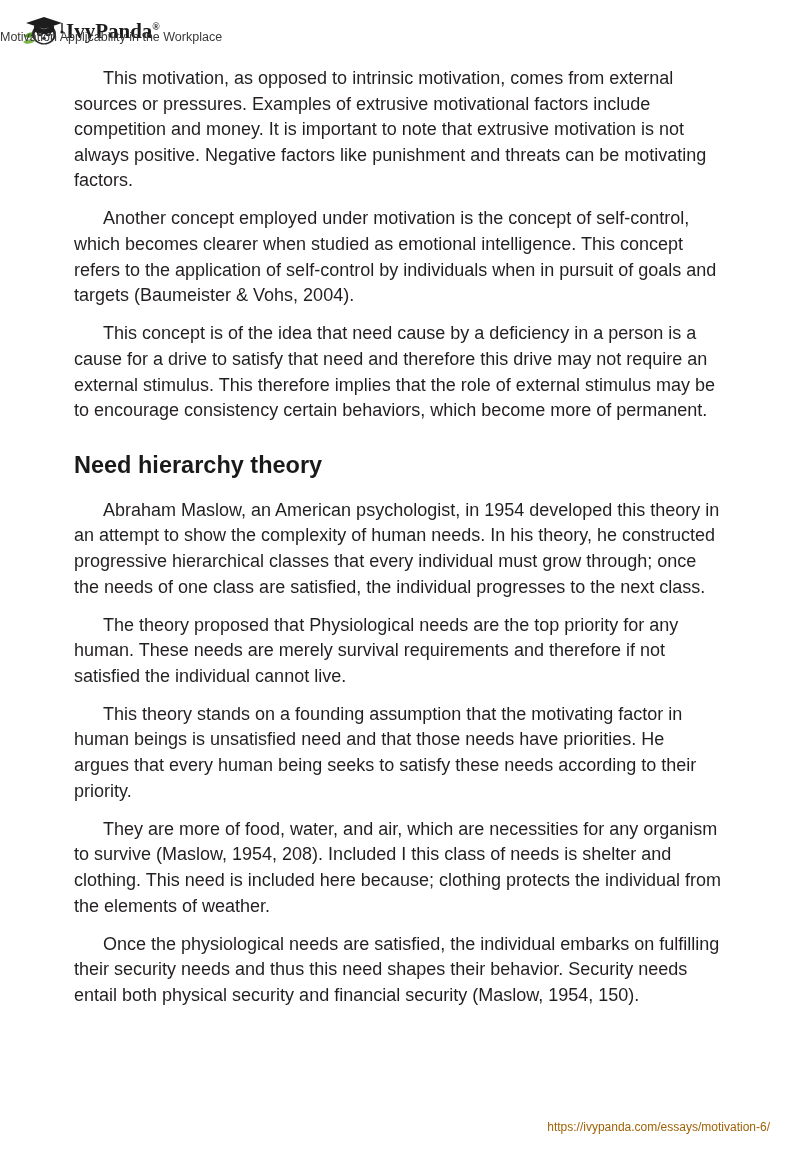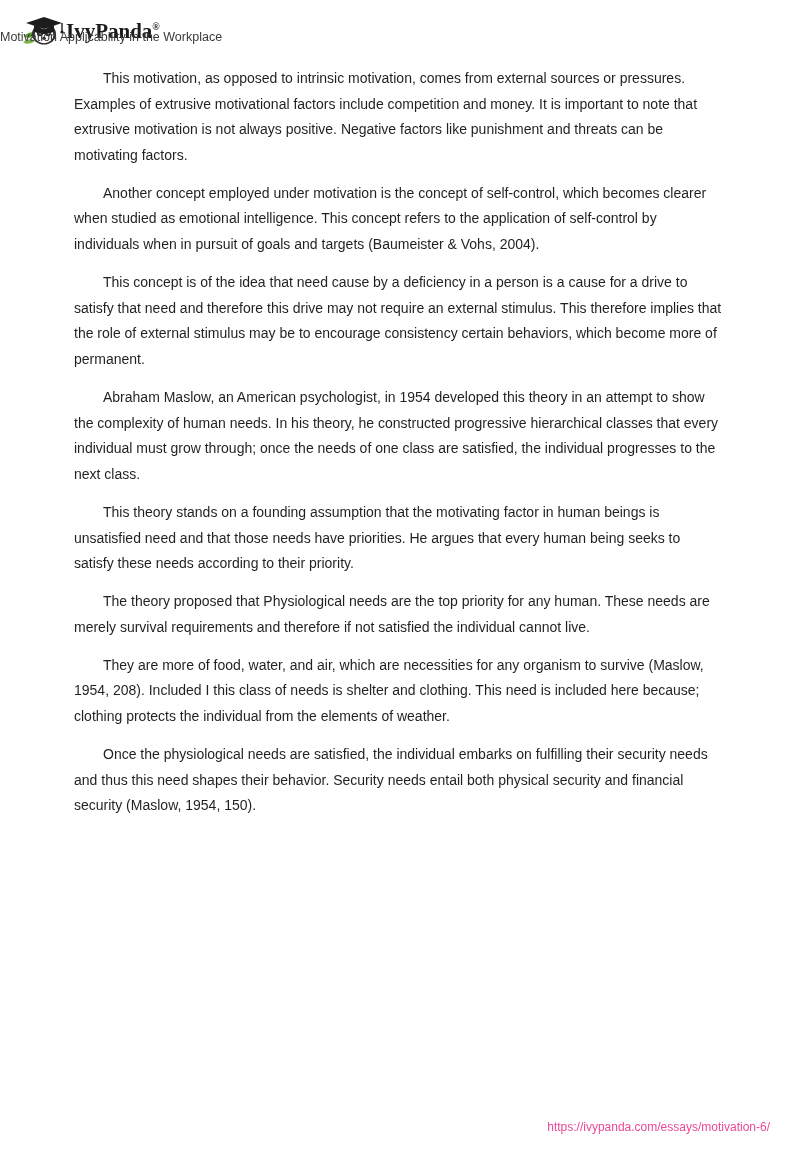--- a/index.html
+++ b/index.html
@@ -70,21 +70,21 @@
 
   
   .content {
     position: absolute;
     left: 74px;
     top: 66px;
     width: 648px;
   }
   p.para {
     margin: 0 0 12.5px 0;
-    font-size: 14px;
+    font-size: 18px;
     line-height: 25.6px;
     text-align: left;
     text-indent: 29px;
     color: #231f20;
     font-family: "Liberation Sans", sans-serif;
   }
   h2.section-heading {
     font-size: 23.5px;
     font-weight: bold;
     margin: 26px 0 18px 0;
@@ -98,21 +98,21 @@
     position: absolute;
     left: 0;
     bottom: 26px;
     width: 800px;
   }
   .footer-url {
     position: absolute;
     right: 30px;
     bottom: 0;
     font-size: 12px;
-    color: #ec4899;
+    color: #a16207;
     font-family: "Liberation Sans", sans-serif;
     text-decoration: none;
   }
 </style>
 </head>
 <body>
 
 <div class="page">
 
   <div class="header">
@@ -139,23 +139,24 @@
       </span>
       <span class="brand-text"><span>IvyPanda</span><span class="brand-reg">®</span></span>
     </div>
     <div class="header-title">Motivation Applicability in the Workplace</div>
   </div>
 
   <div class="content">
     <p class="para">This motivation, as opposed to intrinsic motivation, comes from external sources or pressures. Examples of extrusive motivational factors include competition and money. It is important to note that extrusive motivation is not always positive. Negative factors like punishment and threats can be motivating factors.</p>
     <p class="para">Another concept employed under motivation is the concept of self-control, which becomes clearer when studied as emotional intelligence. This concept refers to the application of self-control by individuals when in pursuit of goals and targets (Baumeister &amp; Vohs, 2004).</p>
     <p class="para">This concept is of the idea that need cause by a deficiency in a person is a cause for a drive to satisfy that need and therefore this drive may not require an external stimulus. This therefore implies that the role of external stimulus may be to encourage consistency certain behaviors, which become more of permanent.</p>
+    <h2 class="section-heading">Need hierarchy theory</h2>
     <p class="para">Abraham Maslow, an American psychologist, in 1954 developed this theory in an attempt to show the complexity of human needs. In his theory, he constructed progressive hierarchical classes that every individual must grow through; once the needs of one class are satisfied, the individual progresses to the next class.</p>
+    <p class="para">The theory proposed that Physiological needs are the top priority for any human. These needs are merely survival requirements and therefore if not satisfied the individual cannot live.</p>
     <p class="para">This theory stands on a founding assumption that the motivating factor in human beings is unsatisfied need and that those needs have priorities. He argues that every human being seeks to satisfy these needs according to their priority.</p>
-    <p class="para">The theory proposed that Physiological needs are the top priority for any human. These needs are merely survival requirements and therefore if not satisfied the individual cannot live.</p>
     <p class="para">They are more of food, water, and air, which are necessities for any organism to survive (Maslow, 1954, 208). Included I this class of needs is shelter and clothing. This need is included here because; clothing protects the individual from the elements of weather.</p>
     <p class="para">Once the physiological needs are satisfied, the individual embarks on fulfilling their security needs and thus this need shapes their behavior. Security needs entail both physical security and financial security (Maslow, 1954, 150).</p>
   </div>
 
   <div class="footer">
     <a class="footer-url" href="#">https://ivypanda.com/essays/motivation-6/</a>
   </div>
 
 </div>
 

